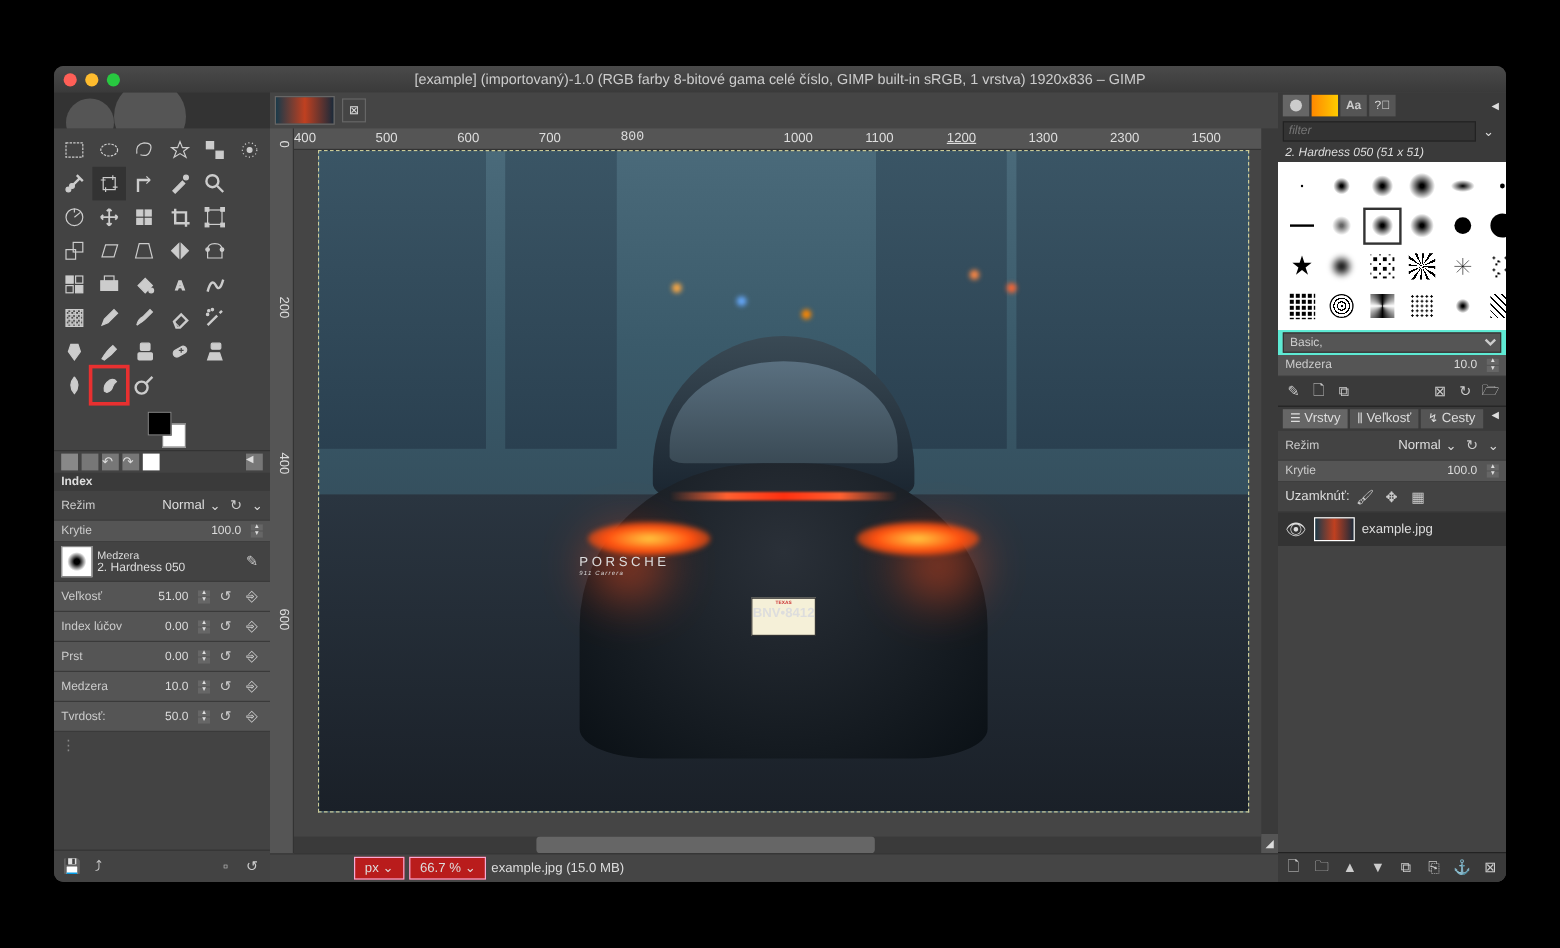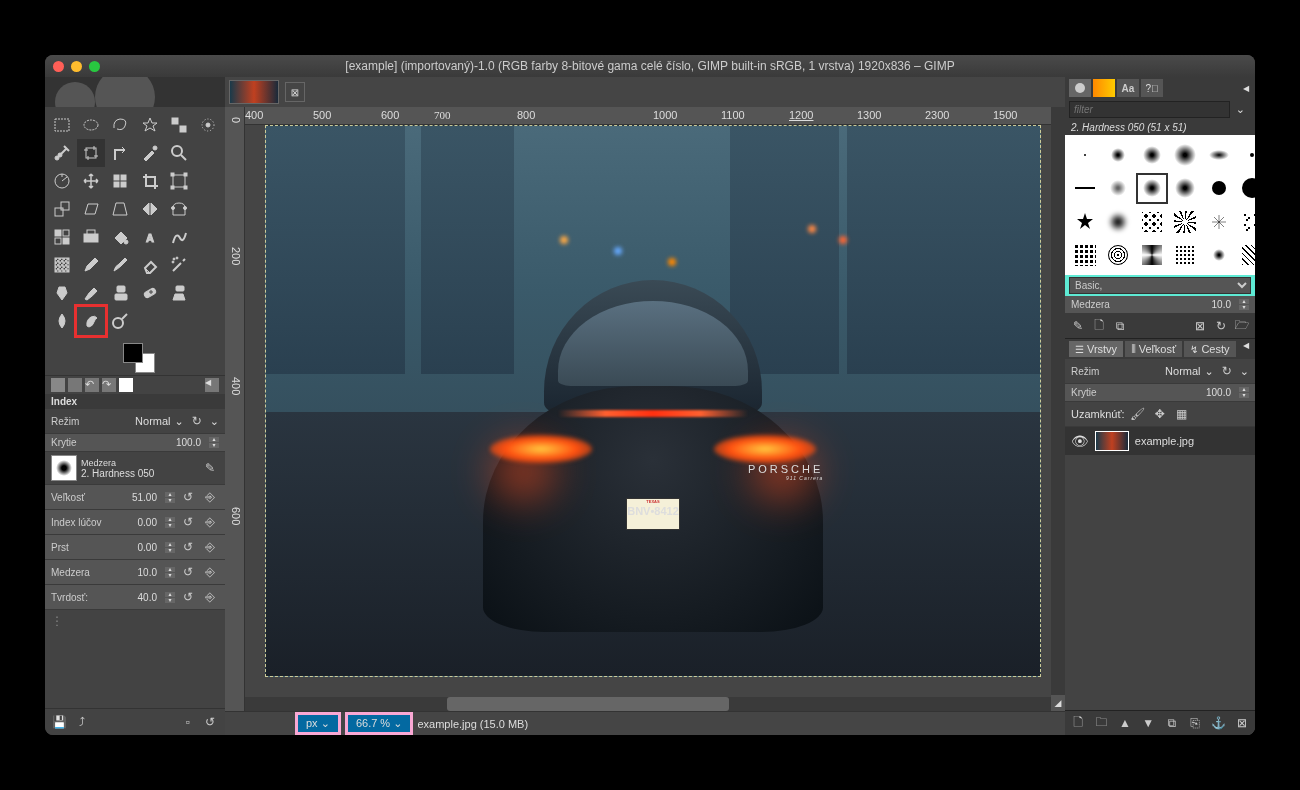--- a/index.html
+++ b/index.html
@@ -58,27 +58,27 @@
   .window{position:absolute;left:22%;right:22%;top:6%;height:24%;background:linear-gradient(#5a7080,#3a4a55);border-radius:60% 60% 8% 8%/100% 100% 8% 8%}
   .tail{position:absolute;height:8%;top:44%;border-radius:50%;filter:blur(2px)}
   .tl-l{left:2%;width:30%;background:radial-gradient(#ffcc40,#ff5010,transparent)}
   .tl-r{right:2%;width:30%;background:radial-gradient(#ffcc40,#ff5010,transparent)}
   .strip{position:absolute;left:22%;right:22%;top:37%;height:2%;background:linear-gradient(90deg,transparent,#ff6030,#ff3010,#ff6030,transparent);filter:blur(1px)}
   .glow{position:absolute;border-radius:50%;filter:blur(18px);opacity:.7}
   .gl{left:-2%;top:42%;width:28%;height:25%;background:radial-gradient(#ff5020,transparent 70%)}
   .gr{right:-2%;top:42%;width:28%;height:25%;background:radial-gradient(#ff5020,transparent 70%)}
   .plate{position:absolute;left:42%;top:62%;width:16%;height:9%;background:#f5f0d8;border:1px solid #333;text-align:center;font-size:7px;color:#225;font-weight:bold;line-height:1.1;padding-top:1px}
   .plate small{font-size:4px;color:#c33;display:block}
-  .badge{position:absolute;left:0;right:0;top:52%;text-align:right;color:#ccc;font-size:6px;letter-spacing:3px}
+  .badge{position:absolute;left:0;right:11px;top:52%;text-align:left;color:#ccc;font-size:6px;letter-spacing:3px}
   .badge em{display:block;font-size:5px;letter-spacing:1px;font-style:italic}
   .light{position:absolute;width:8px;height:8px;border-radius:50%;filter:blur(2px)}
   .hscroll{height:14px;background:#3a3a3a;display:flex}
   .hscroll .thumb{margin-left:25%;width:35%;background:#666;border-radius:3px}
   .status{height:24px;background:#454545;display:flex;align-items:center;gap:4px;padding:0 6px;border-top:1px solid #333;font-size:10px}
-  .status .field{background:#0369a1;padding:2px 8px;border:3px solid #f9a8d4}
+  .status .field{background:#b91c1c;padding:2px 8px;border:1px solid #f9a8d4}
   .right{width:190px;background:#434343;display:flex;flex-direction:column}
   .dock-tabs{height:22px;display:flex;align-items:center;gap:2px;padding:2px 4px;background:#3a3a3a}
   .dtab{width:22px;height:18px;background:#555;display:flex;align-items:center;justify-content:center;font-size:10px}
   .dtab.act{background:#666}
   .filter-row{display:flex;padding:2px 4px;background:#3a3a3a}
   .filter-row input{flex:1;background:#333;border:1px solid #222;color:#888;padding:2px 4px;font-size:10px;font-style:italic}
   .brush-name{padding:2px 6px;font-style:italic;font-size:10px;background:#3a3a3a}
   .brush-grid{background:#fff;padding:4px;display:grid;grid-template-columns:repeat(6,1fr);gap:2px;height:140px;overflow:hidden}
   .bcell{background:#fff;display:flex;align-items:center;justify-content:center;position:relative;aspect-ratio:1}
   .bcell.sel{outline:2px solid #333;outline-offset:-2px}
@@ -439,21 +439,21 @@
             <span class="opt-val">10.0</span>
             <div class="spin">
               <div>▴</div>
               <div>▾</div>
             </div>
             <span class="icon-btn">↺</span>
             <span class="icon-btn">⎆</span>
           </div>
           <div class="opt-row dark">
             <span class="opt-label">Tvrdosť:</span>
-            <span class="opt-val">40.0</span>
+            <span class="opt-val">50.0</span>
             <div class="spin">
               <div>▴</div>
               <div>▾</div>
             </div>
             <span class="icon-btn">↺</span>
             <span class="icon-btn">⎆</span>
           </div>
         </div>
       <div style="padding:4px 6px;font-size:12px;color:#888">⋮</div>
       <div class="bottom-btns">
@@ -475,22 +475,22 @@
           <div style="top:10px">0</div>
             <div style="top:140px">200</div>
             <div style="top:270px">400</div>
             <div style="top:400px">600</div>
         </div>
         <div class="canvas-col">
           <div class="hruler" id="hruler">
               <span style="left: 0px;">400</span>
               <span style="left: 68px;">500</span>
               <span style="left: 136px;">600</span>
-              <span style="left: 189px; font-family: Liberation Serif, serif;">700</span>
-              <span style="left: 272px;">800</span>
+              <span style="left: 204px;">700</span>
+              <span style="left: 272px; font-family: Liberation Mono, monospace;">800</span>
               <span style="left: 340px; margin-top: 16px;">900</span>
               <span style="left: 408px;">1000</span>
               <span style="left: 476px;">1100</span>
               <span style="left: 544px; text-decoration: underline;">1200</span>
               <span style="left: 612px;">1300</span>
               <span style="left: 680px;">2300</span>
               <span style="left: 748px;">1500</span>
             </div>
           <div class="canvas">
             <div class="image">

